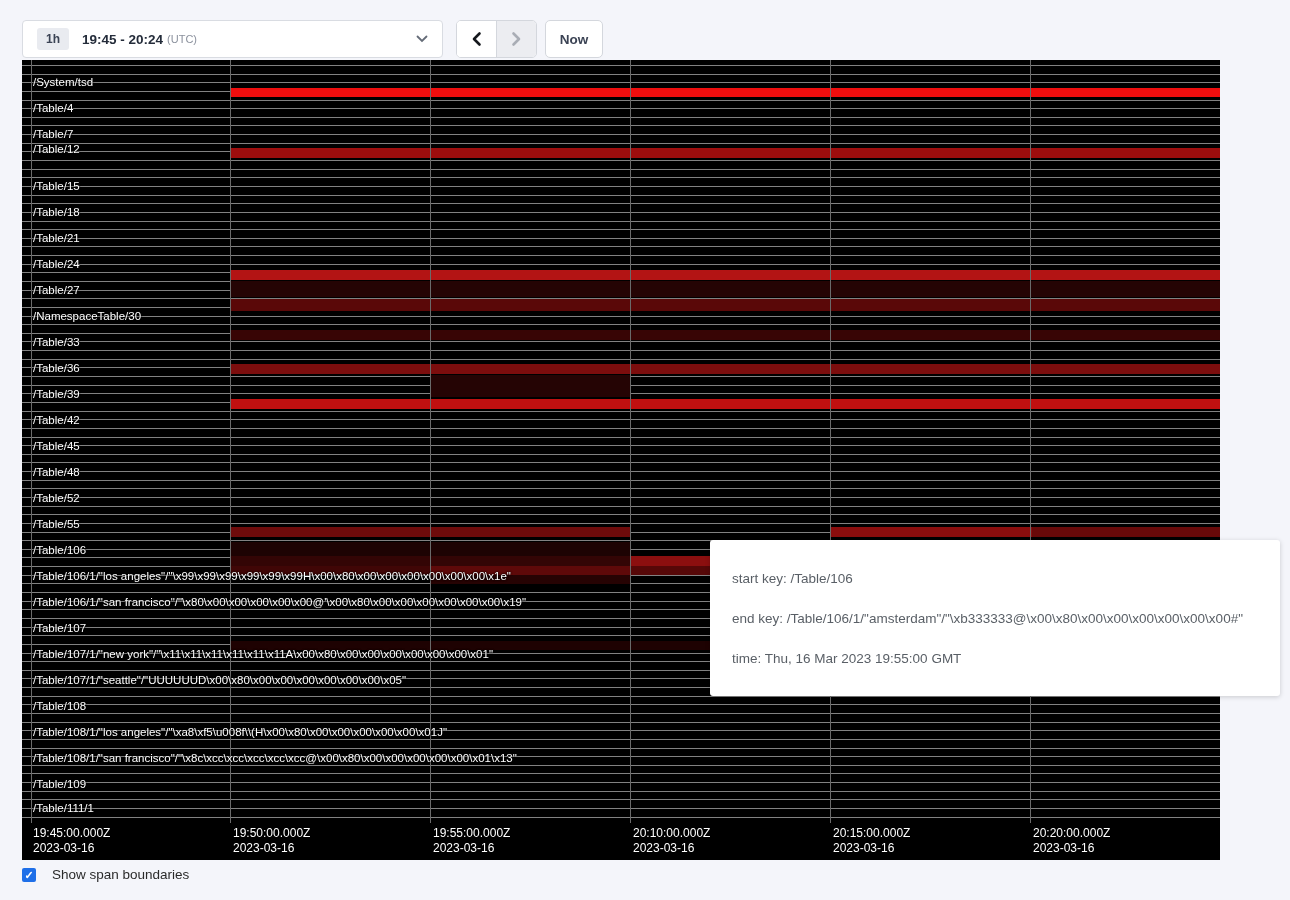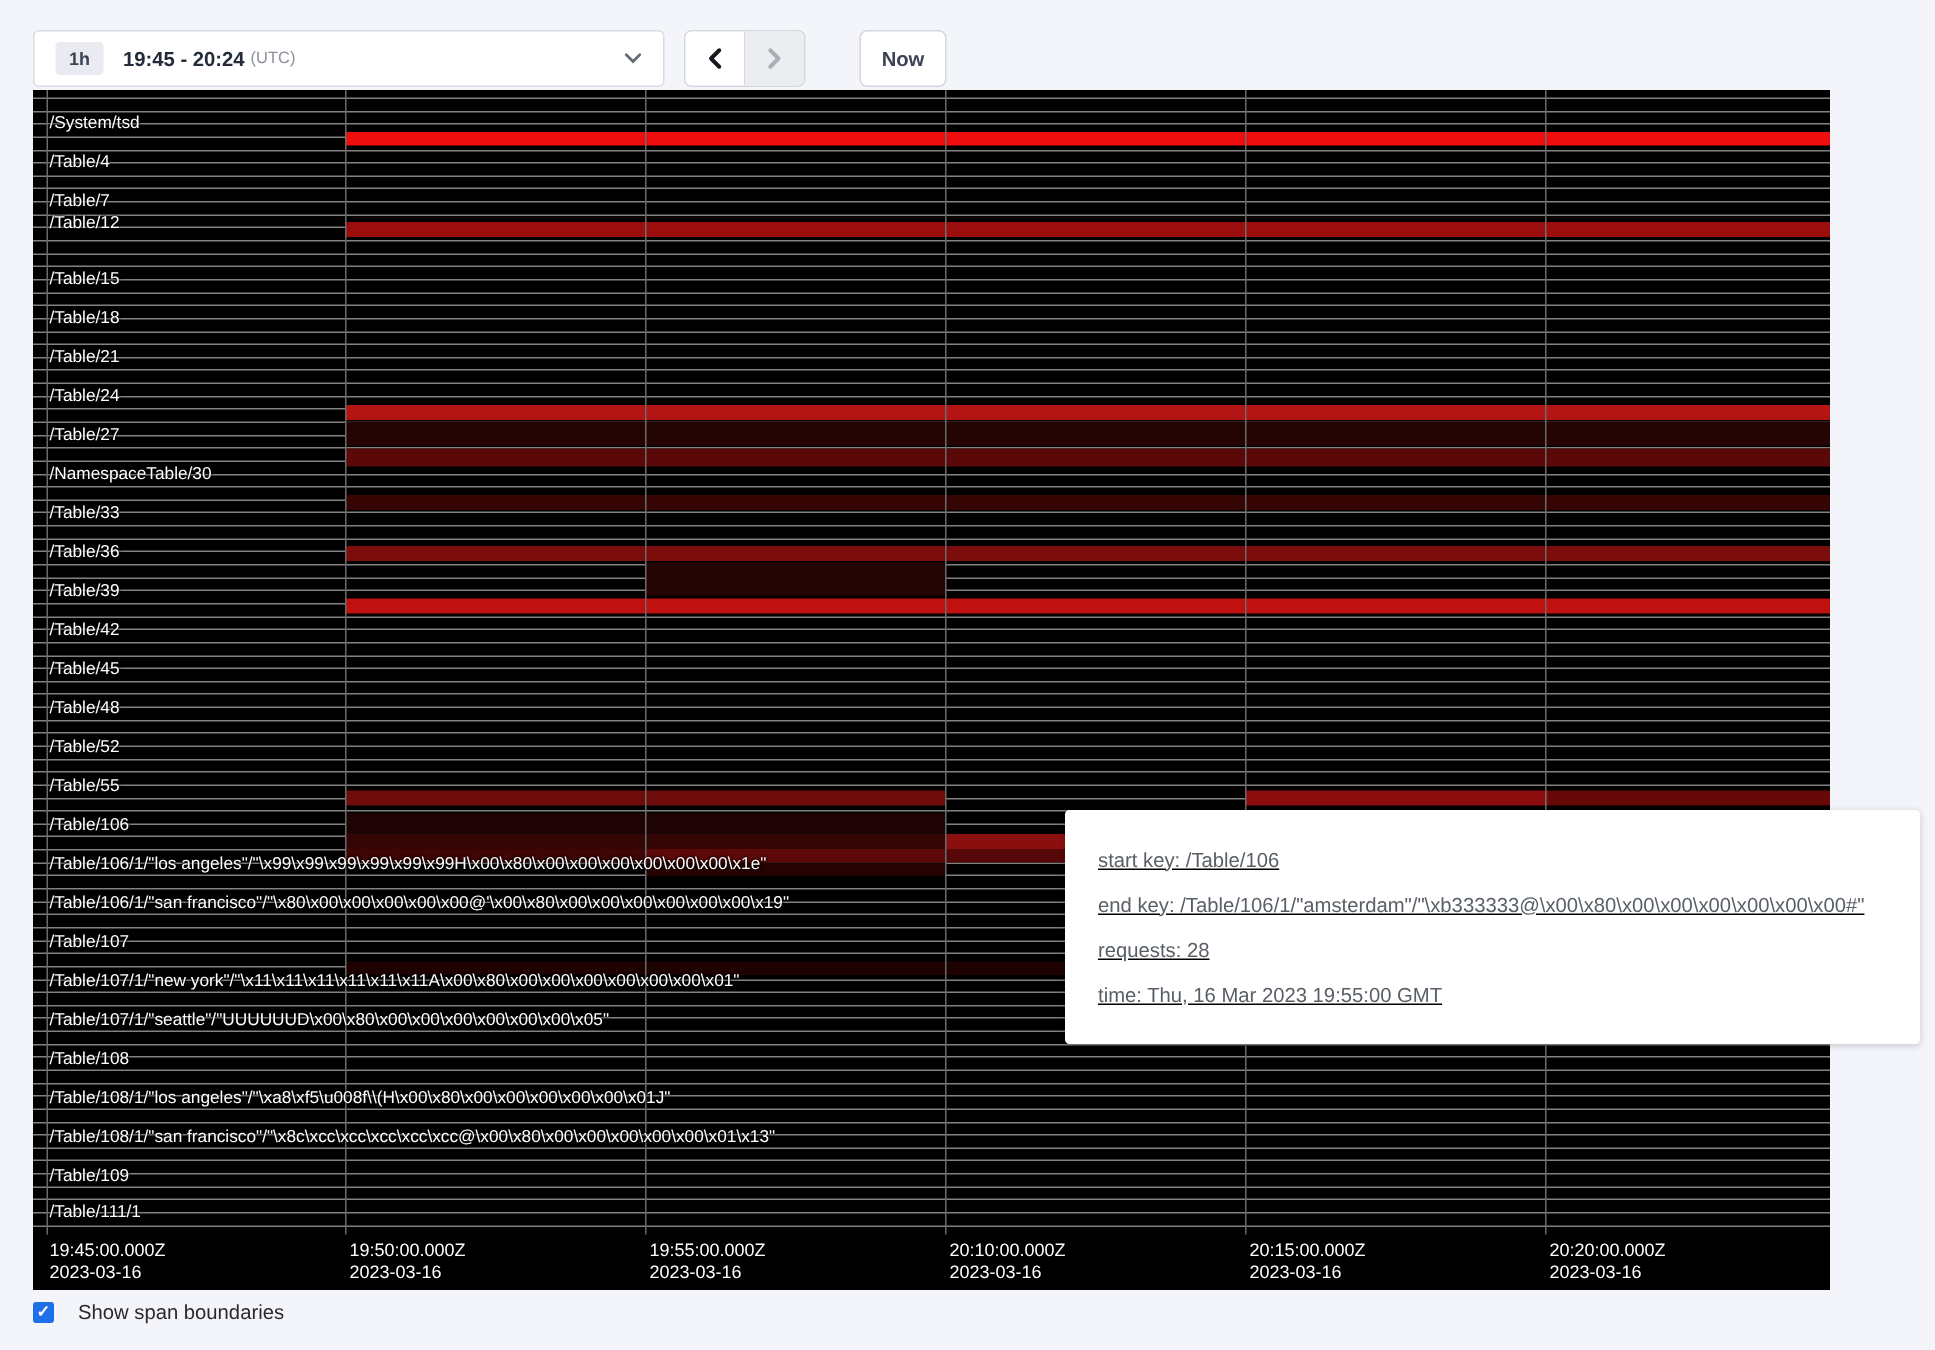--- a/index.html
+++ b/index.html
@@ -30,21 +30,20 @@
   }
   .nav-btn { width:40px; height:100%; display:flex; align-items:center; justify-content:center; background:#fff; cursor:pointer; border:none; }
   .nav-btn.prev { border-right:1px solid #d4d7dd; }
   .nav-btn.next { background:#ecedf1; cursor:default; }
   .now-btn {
     position:absolute; left:545px; top:20px; width:58px; height:38px;
     background:#fff; border:1px solid #d4d7dd; border-radius:5px;
     font-size:13.5px; font-weight:bold; color:#3b4354;
     display:flex; align-items:center; justify-content:center; cursor:pointer;
     font-family:"Liberation Sans", sans-serif;
-    margin-left:28px;
   }
   
   .canvas {
     position:absolute; left:22px; top:60px; width:1198px; height:800px;
     background:#000; overflow:hidden; cursor:crosshair;padding-left:12px;
   }
   .hline { position:absolute; left:0; width:1198px; height:1px; background:#828282; z-index:1; }
   .band  { position:absolute; z-index:2; }
   .vline { position:absolute; top:0; height:763px; width:1px; background:#6a6a6a; z-index:3; }
   .rowlabel {
@@ -57,21 +56,20 @@
     white-space:nowrap; z-index:4;
   }
   .tick span { display:block; }
   
   .tooltip {
     position:absolute; left:710px; top:540px; width:570px; height:156px;
     background:#fff; border-radius:3px; z-index:10;
     box-shadow:0 1px 5px rgba(0,0,0,0.18);
     display:flex; flex-direction:column; justify-content:space-around;
     padding:18px 22px; 
-    text-decoration:underline;
   }
   .tooltip div { font-size:13.5px; color:#595f66; white-space:nowrap; }
   
   .checkbox-row { position:absolute; left:22px; top:867px; display:flex; align-items:center; }
   .checkbox {
     width:14px; height:14px; background:#1e6fe8; border-radius:2px;
     color:#fff; font-size:11px; font-weight:bold; line-height:14px; text-align:center;
     cursor:pointer; flex:0 0 auto;
   }
   .checkbox-label { font-size:13.5px; color:#2a2a2a; margin-left:16px; }
@@ -276,20 +274,19 @@
     </div>
     <div class="tick" style="left: 1011px;">
       <span>20:20:00.000Z</span>
       <span>2023-03-16</span>
     </div>
   </div>
 
 <div class="tooltip">
   <div>start key: /Table/106</div>
   <div>end key: /Table/106/1/"amsterdam"/"\xb333333@\x00\x80\x00\x00\x00\x00\x00\x00#"</div>
-  <div>requests: 28</div>
   <div>time: Thu, 16 Mar 2023 19:55:00 GMT</div>
 </div>
 
 <div class="checkbox-row">
   <span class="checkbox">✓</span>
   <span class="checkbox-label">Show span boundaries</span>
 </div>
 
 </body></html>

